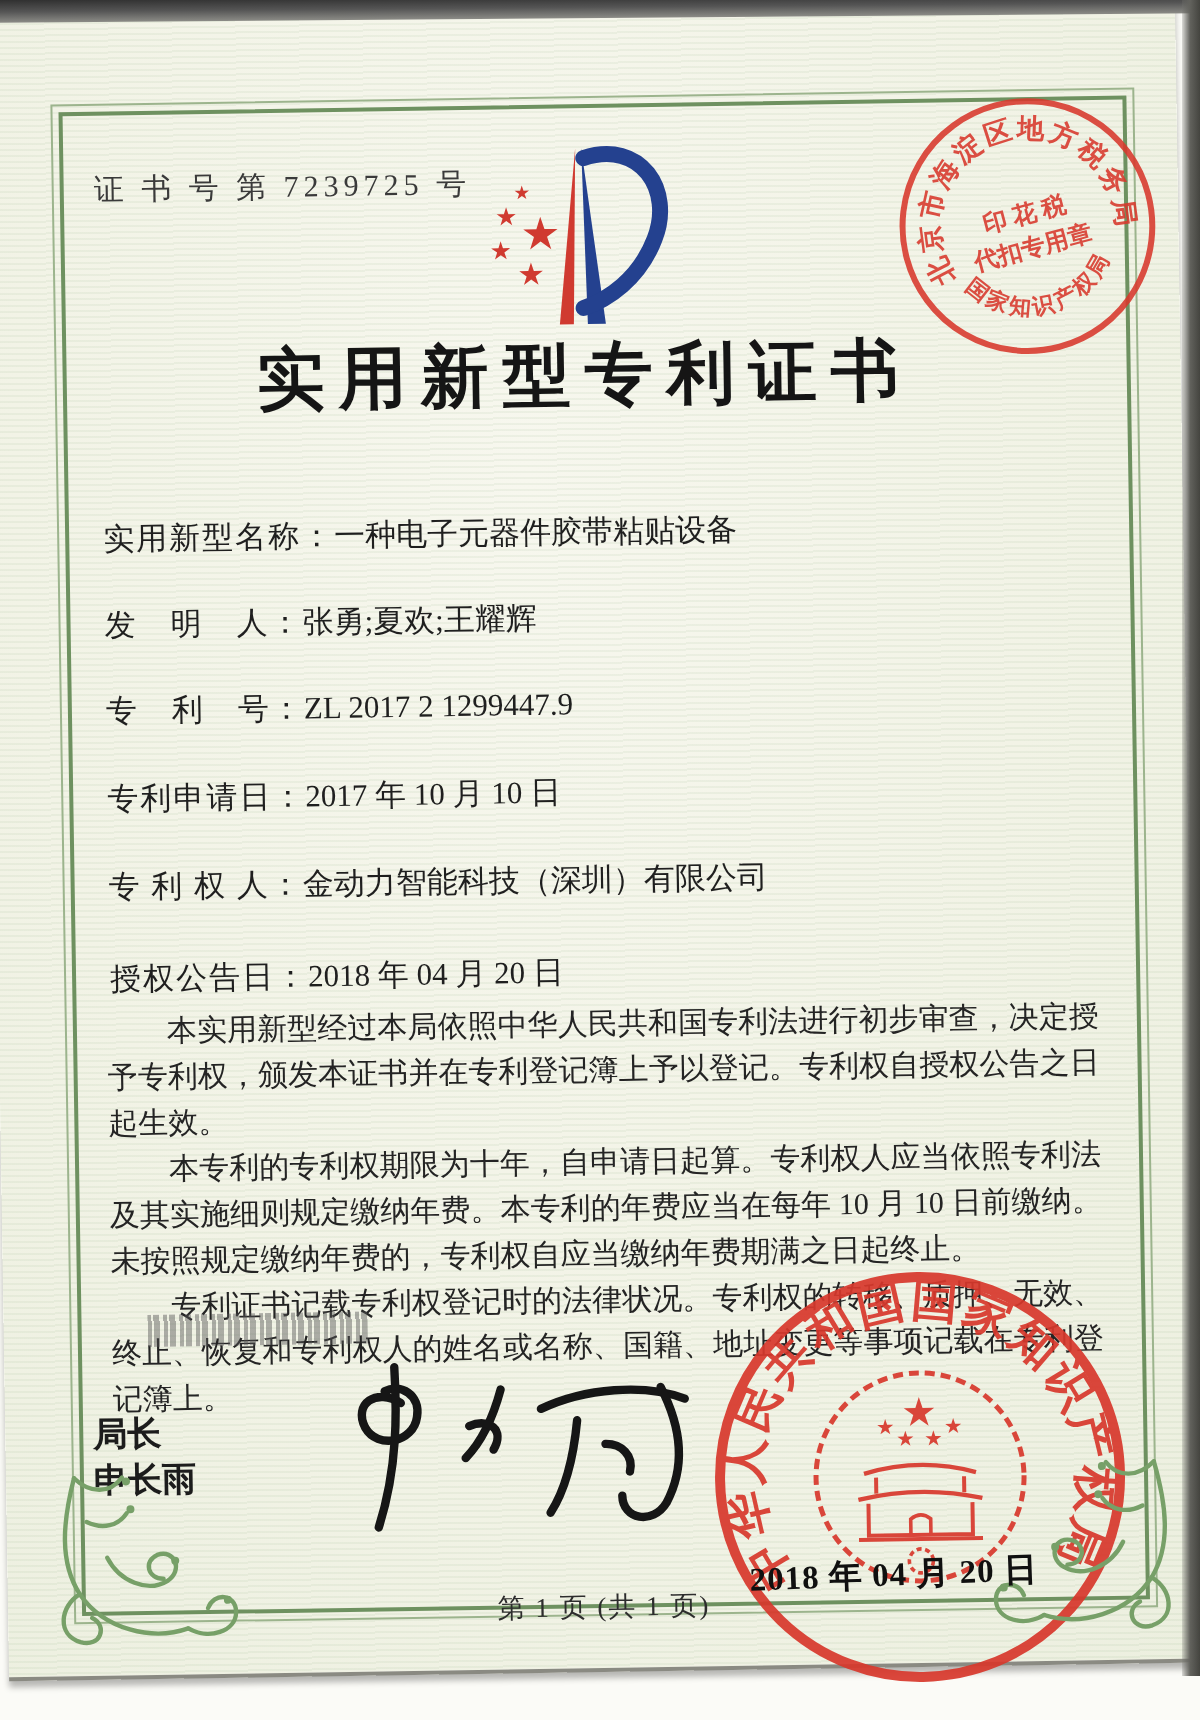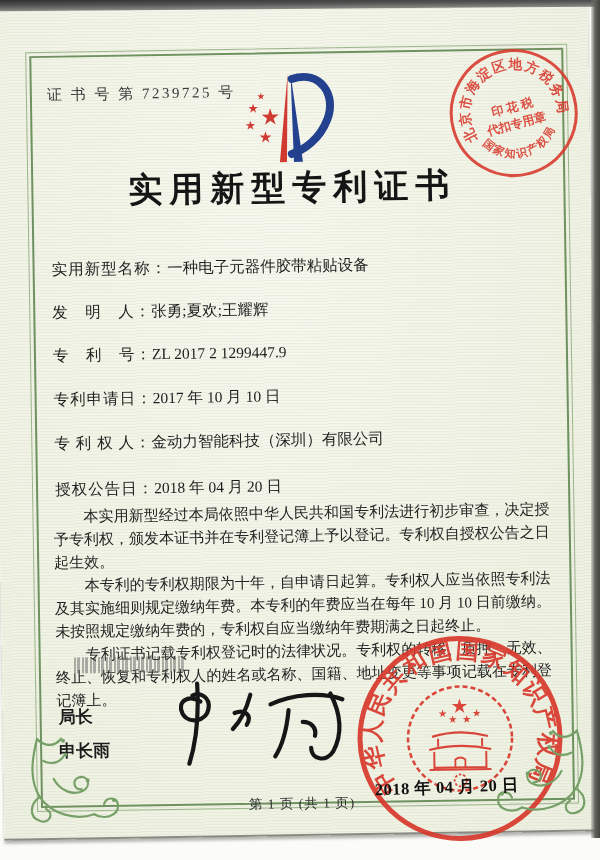--- a/index.html
+++ b/index.html
@@ -56,25 +56,25 @@
   .paras{
     position:absolute;left:54px;top:498px;width:496px;
     font-size:15px;line-height:1.53;color:#242424;text-align:justify;
   }
   .paras p{margin:0;text-indent:2em;}
   .barcode{
     position:absolute;left:72px;top:650px;width:110px;height:16px;opacity:.45;
     background:repeating-linear-gradient(90deg,#555 0 2px,rgba(0,0,0,0) 2px 3px,#555 3px 6px,rgba(0,0,0,0) 6px 8px);
   }
   .signer{
-    position:absolute;left:56px;top:698px;
+    position:absolute;left:44px;top:698px;
     font-family:"Liberation Sans","DejaVu Sans",sans-serif;
     font-weight:bold;font-size:17px;color:#1c1c1c;
   }
-  .signer .nm{margin-top:11px;}
+  .signer .nm{}
   .signature{position:absolute;left:160px;top:666px;}
   .office-seal{position:absolute;left:351px;top:631px;opacity:.92;}
   .date-stamp{
     position:absolute;left:371px;top:775px;font-size:16.5px;font-weight:bold;
     color:#101010;letter-spacing:.5px;transform:rotate(-1.2deg);z-index:6;
   }
   .footer{
     position:absolute;left:0;right:0;top:791px;text-align:center;
     font-size:13.5px;color:#2d2d2d;letter-spacing:1px;
   }

